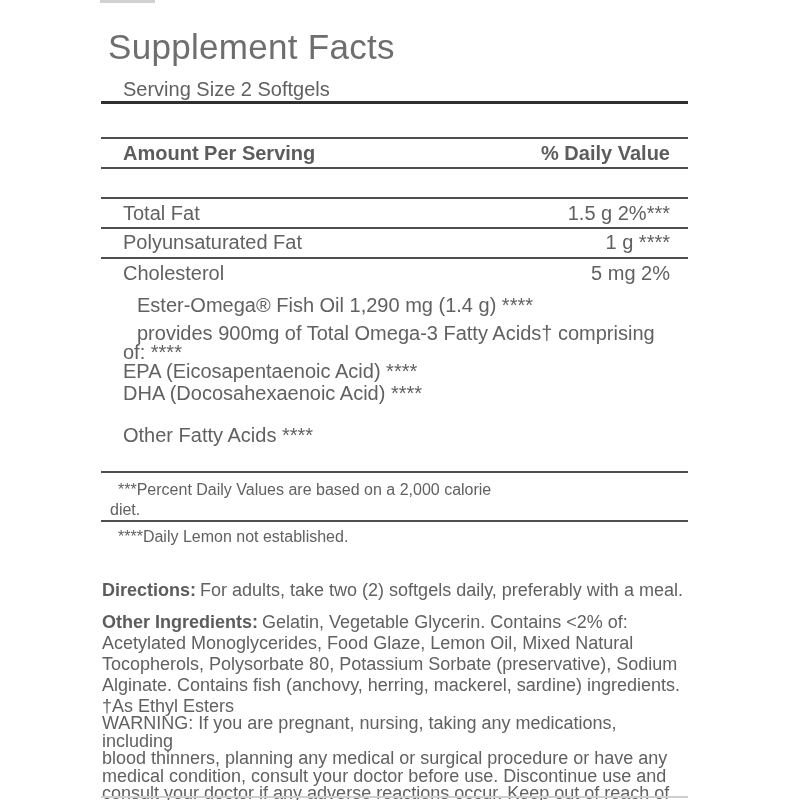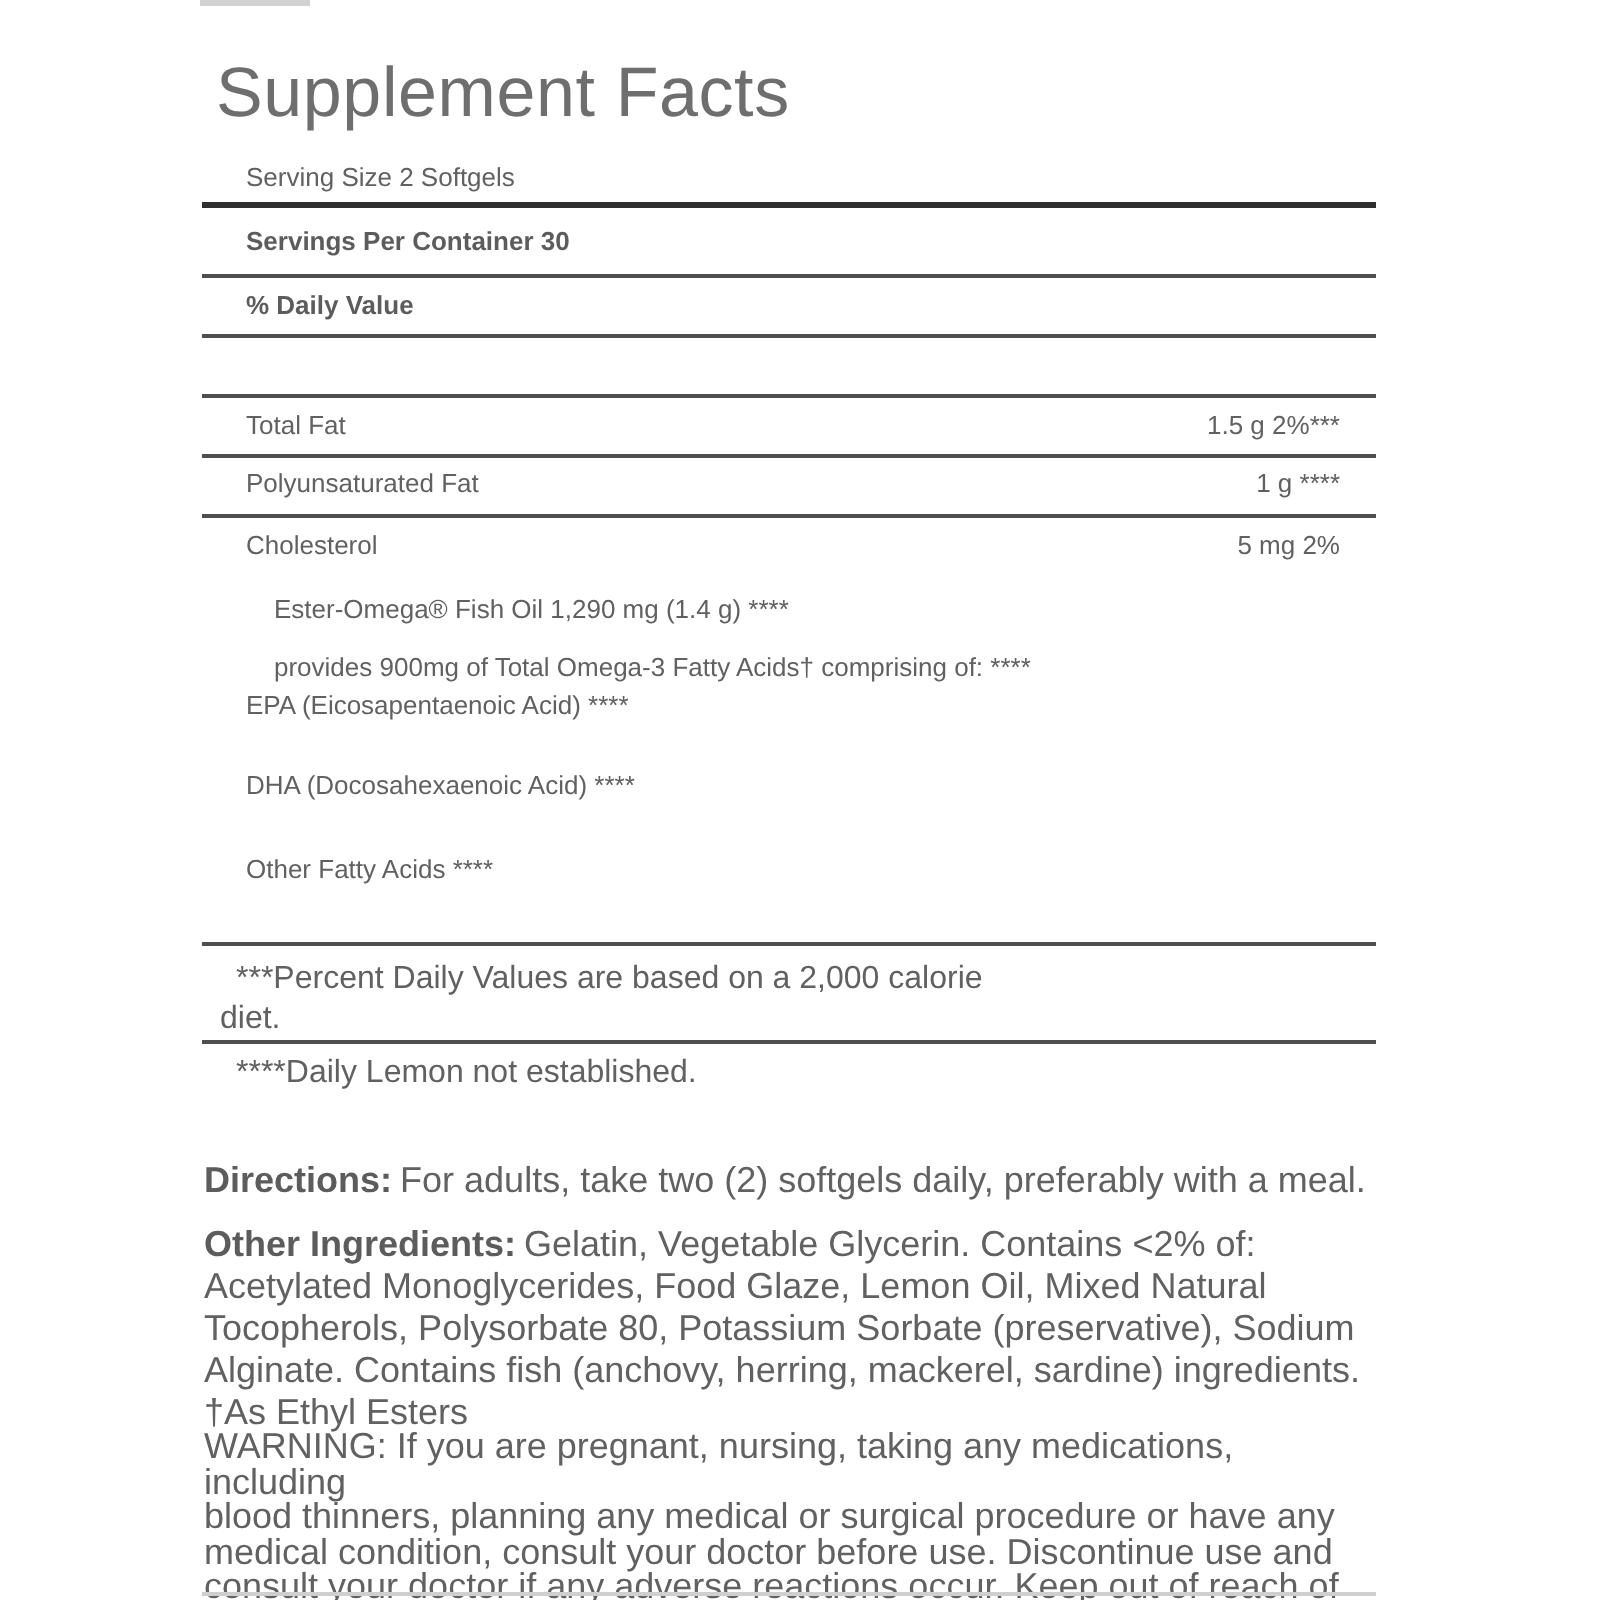--- a/index.html
+++ b/index.html
@@ -22,21 +22,21 @@
   }
   .rule{position:absolute;left:101px;width:587px;height:2px;background:#4f4f4f;}
   .rule.thick{height:3px;background:#2f2f2f;}
   .rule.light{background:#cfcfcf;height:2px;}
   .ru1{top:101px}.ru2{top:137px}.ru3{top:167px}.ru4{top:197px}
   .ru5{top:227px}.ru6{top:257px}.ru7{top:471px}.ru8{top:520px}.ru9{top:796px}
   .row{
     position:absolute;left:101px;width:587px;box-sizing:border-box;
     display:flex;justify-content:space-between;align-items:baseline;
     padding:0 18px 0 22px;
-    font-size:13px;line-height:20px;color:#616161;white-space:pre-line;
+    font-size:20px;line-height:20px;color:#616161;white-space:pre-line;
   }
   .row.bold{font-weight:700;color:#5c5c5c;}
   .row.indent{padding-left:36px;}
   .row.hang{text-indent:14px;}
   .r-serving{top:79px}
   .r-servings{top:111px}
   .r-header{top:143px}
   .r-calories{top:173px}
   .r-totalfat{top:203px}
   .r-polyfat{top:232px}
@@ -68,26 +68,24 @@
 
   <div class="artifact"></div>
 
   <h1 class="title">Supplement Facts</h1>
 
   <div class="row r-serving">
     <span>Serving Size 2 Softgels</span>
   </div>
   <div class="rule thick ru1"></div>
 
-  <div class="row bold r-servings">
-    <span>Servings Per Container 30</span>
-  </div>
   <div class="rule ru2"></div>
 
   <div class="row bold r-header">
+    <span>Amount Per Serving</span>
     <span>% Daily Value</span>
   </div>
   <div class="rule ru3"></div>
 
   <div class="rule ru4"></div>
 
   <div class="row r-totalfat">
     <span>Total Fat</span>
     <span>1.5 g 2%***</span>
   </div>

